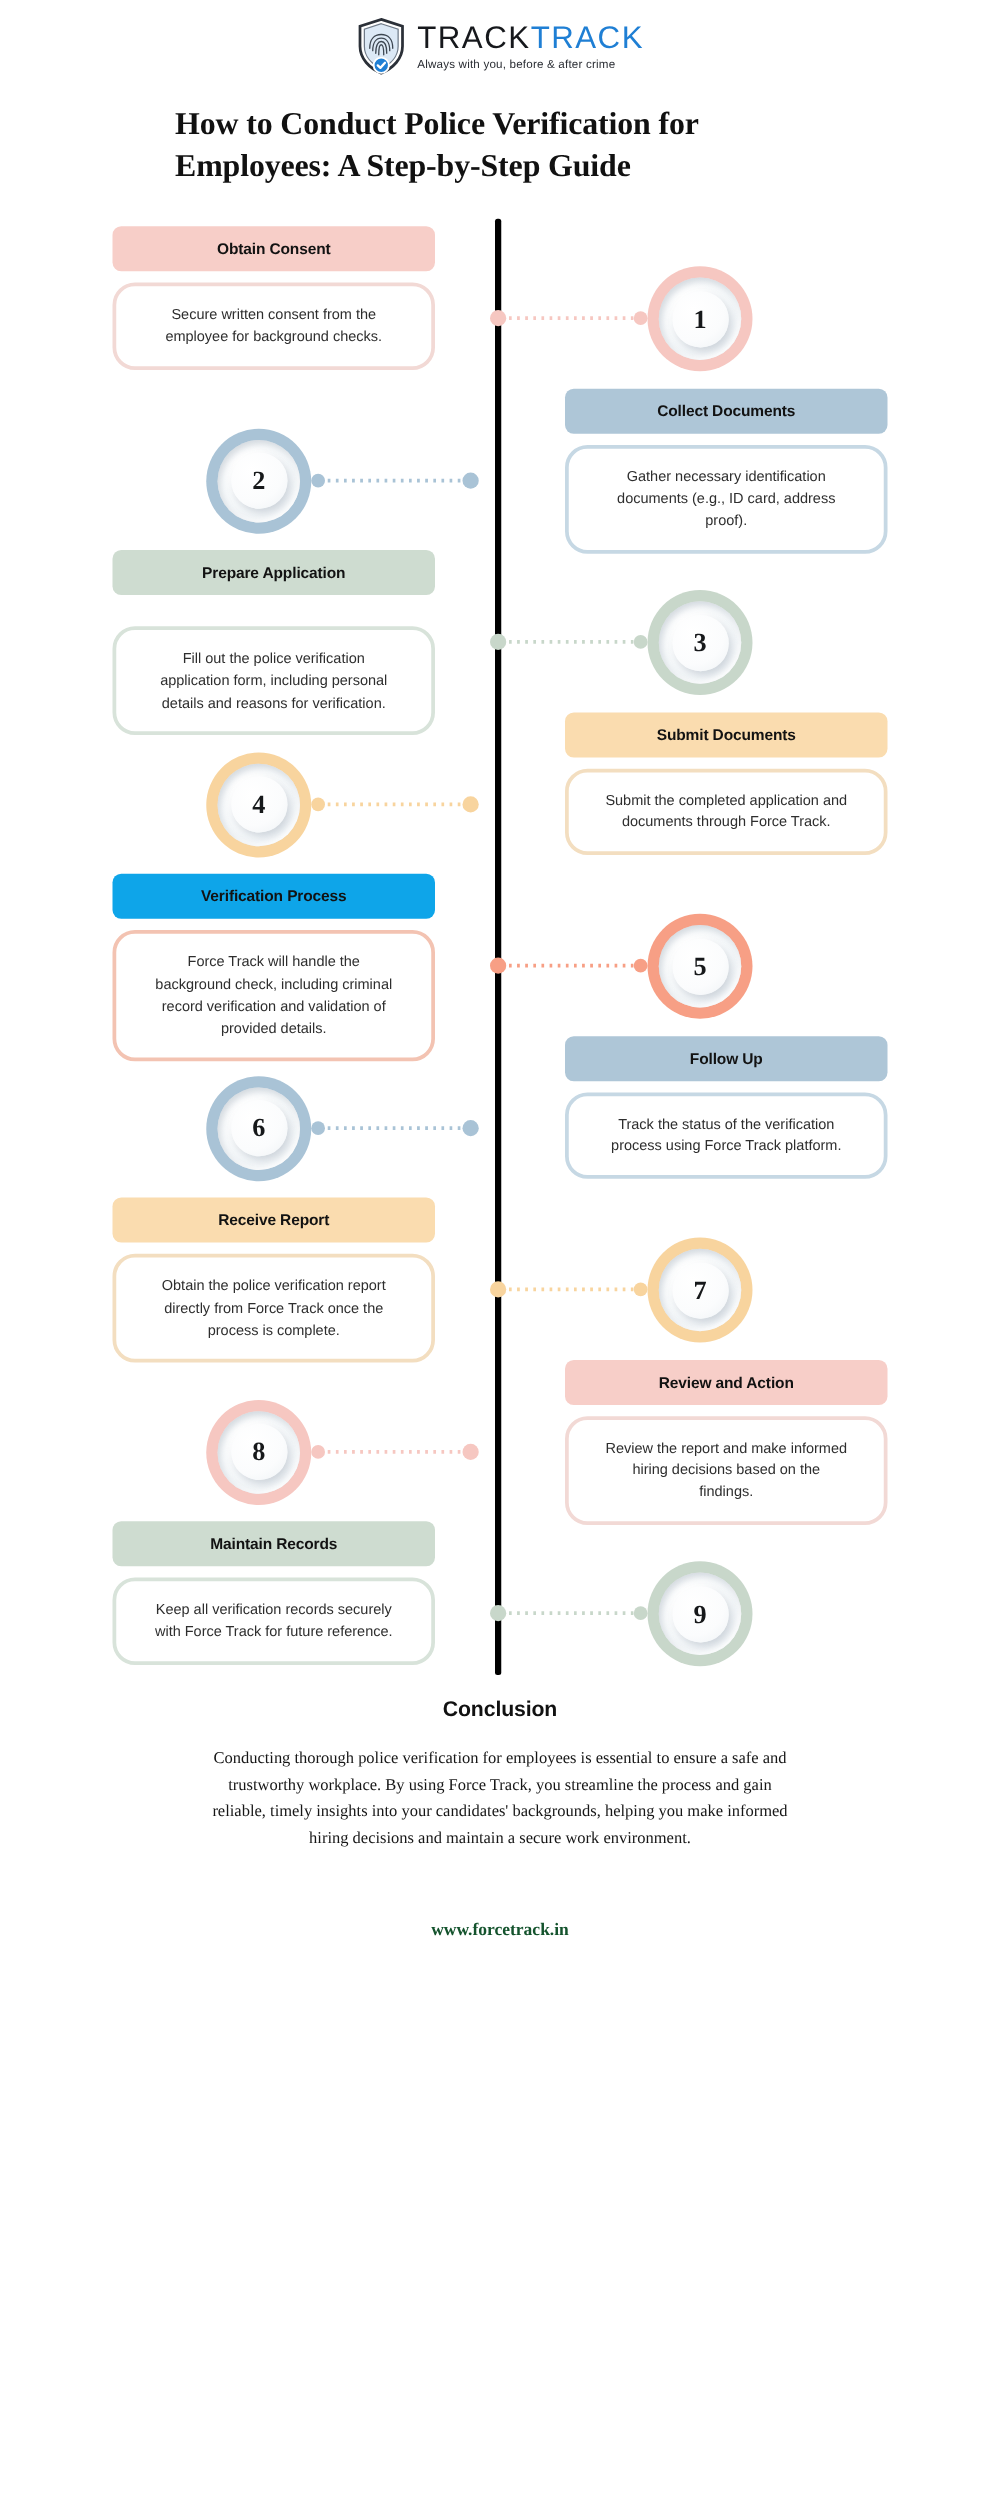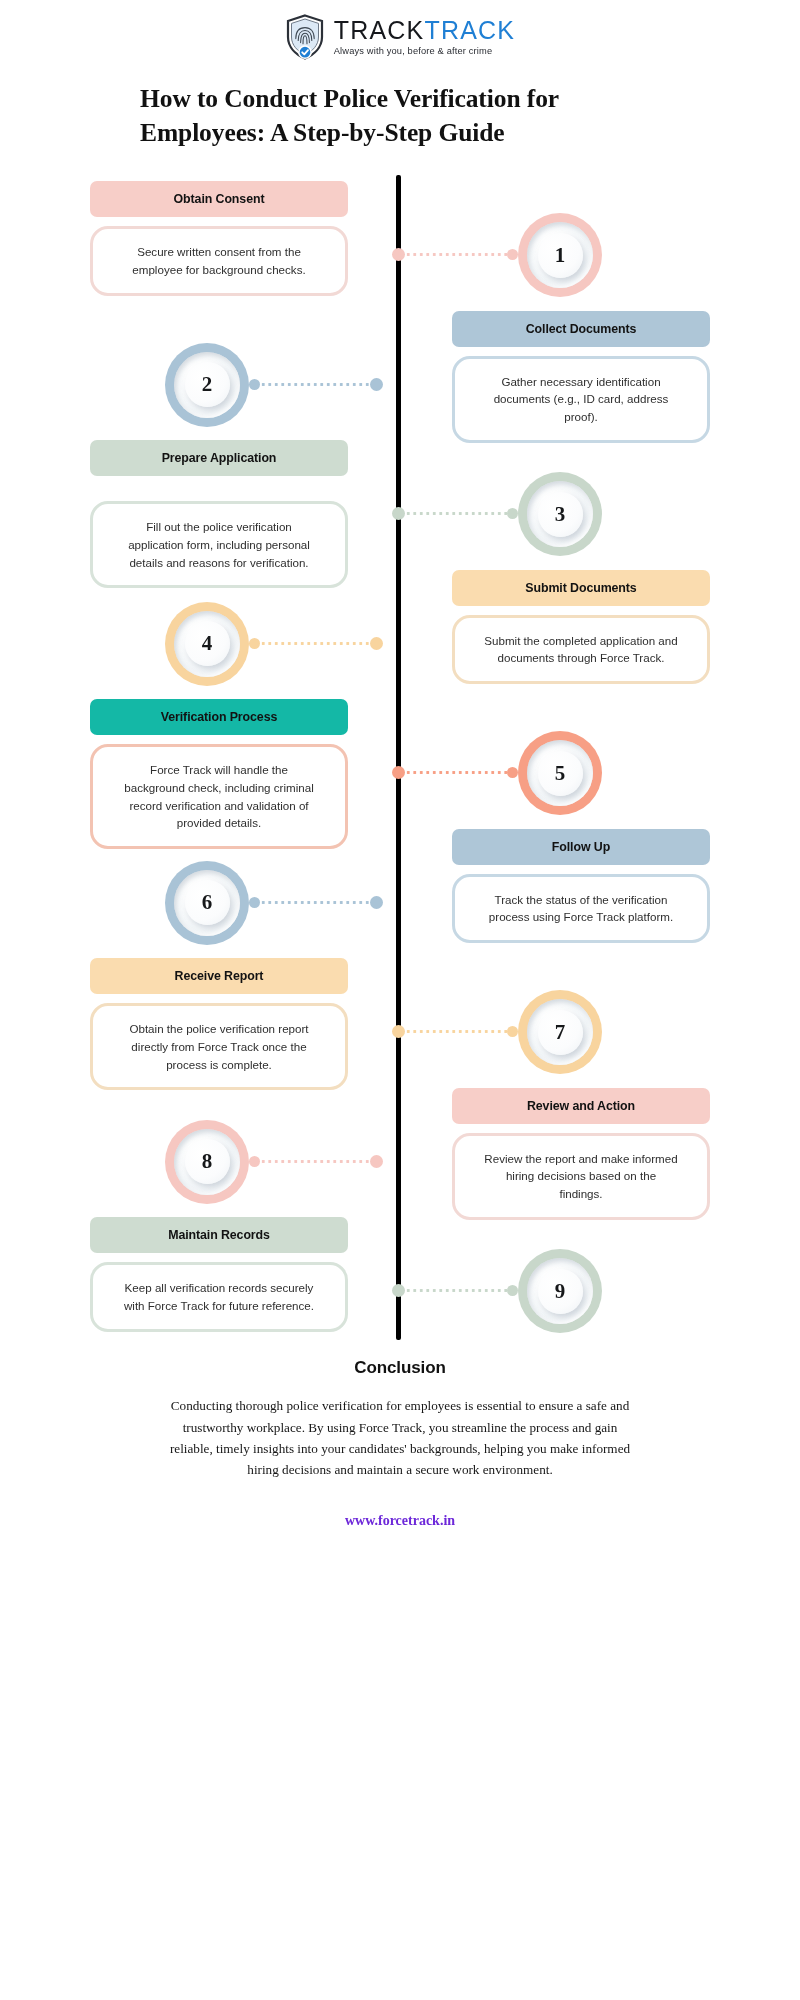--- a/index.html
+++ b/index.html
@@ -208,22 +208,22 @@
     color: #161616;
     width: 470px;
     margin: 17px auto 0 auto;
     text-align: center;
   }
   .footer-url {
     font-family: "Liberation Serif", serif;
     font-weight: bold;
     font-size: 14px;
     text-align: center;
-    color: #6d28d9;
-    margin-top: 32px;
+    color: #14532d;
+    margin-top: 56px;
   }
 </style>
 </head>
 <body>
 
 <div class="logo-area">
   <div class="logo-lockup">
     <span class="shield-wrap">
       <svg width="40" height="46" viewBox="0 0 40 46">
         <path d="M20 1.5 L37 7 V23 C37 33 29.5 40.5 20 44.5 C10.5 40.5 3 33 3 23 V7 Z" fill="#ffffff" stroke="#2b3038" stroke-width="2.2"></path>
@@ -325,21 +325,21 @@
           </div>
         </div>
       </div>
       <div class="step" style="top: 524px;">
         <div class="connector" style="color: rgb(247, 159, 133); top: 71px; left: 392px; width: 126px;">
           <span class="node-dot"></span>
           <span class="dot-line"></span>
           <span class="node-dot small"></span>
         </div>
         <div class="card left" style="top: 0px;">
-          <div class="card-header" style="background: #14b8a6;">Verification Process</div>
+          <div class="card-header" style="background: #0ea5e9;">Verification Process</div>
           <div class="card-body" style="border-color: rgb(243, 195, 178);">Force Track will handle the background check, including criminal record verification and validation of provided details.</div>
         </div>
         <div class="circle right" style="top: 32px; background: rgb(247, 159, 133);">
           <div class="ring-inner">
             <div class="ring-core">
               <span class="circle-num">5</span>
             </div>
           </div>
         </div>
       </div>

